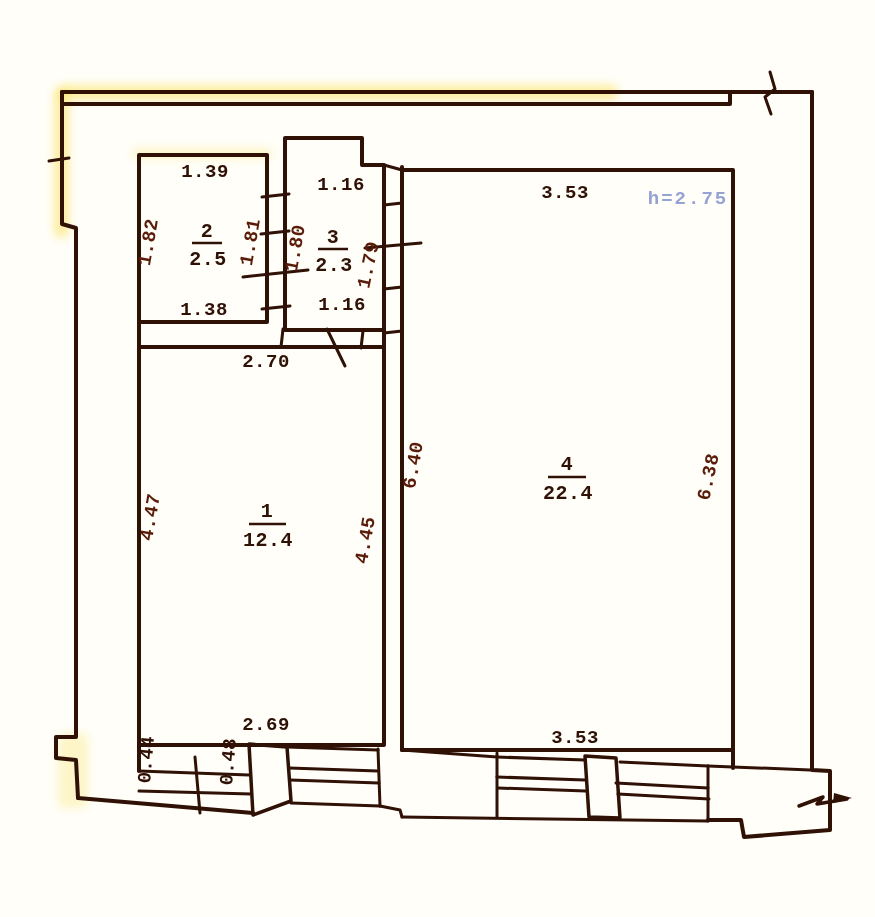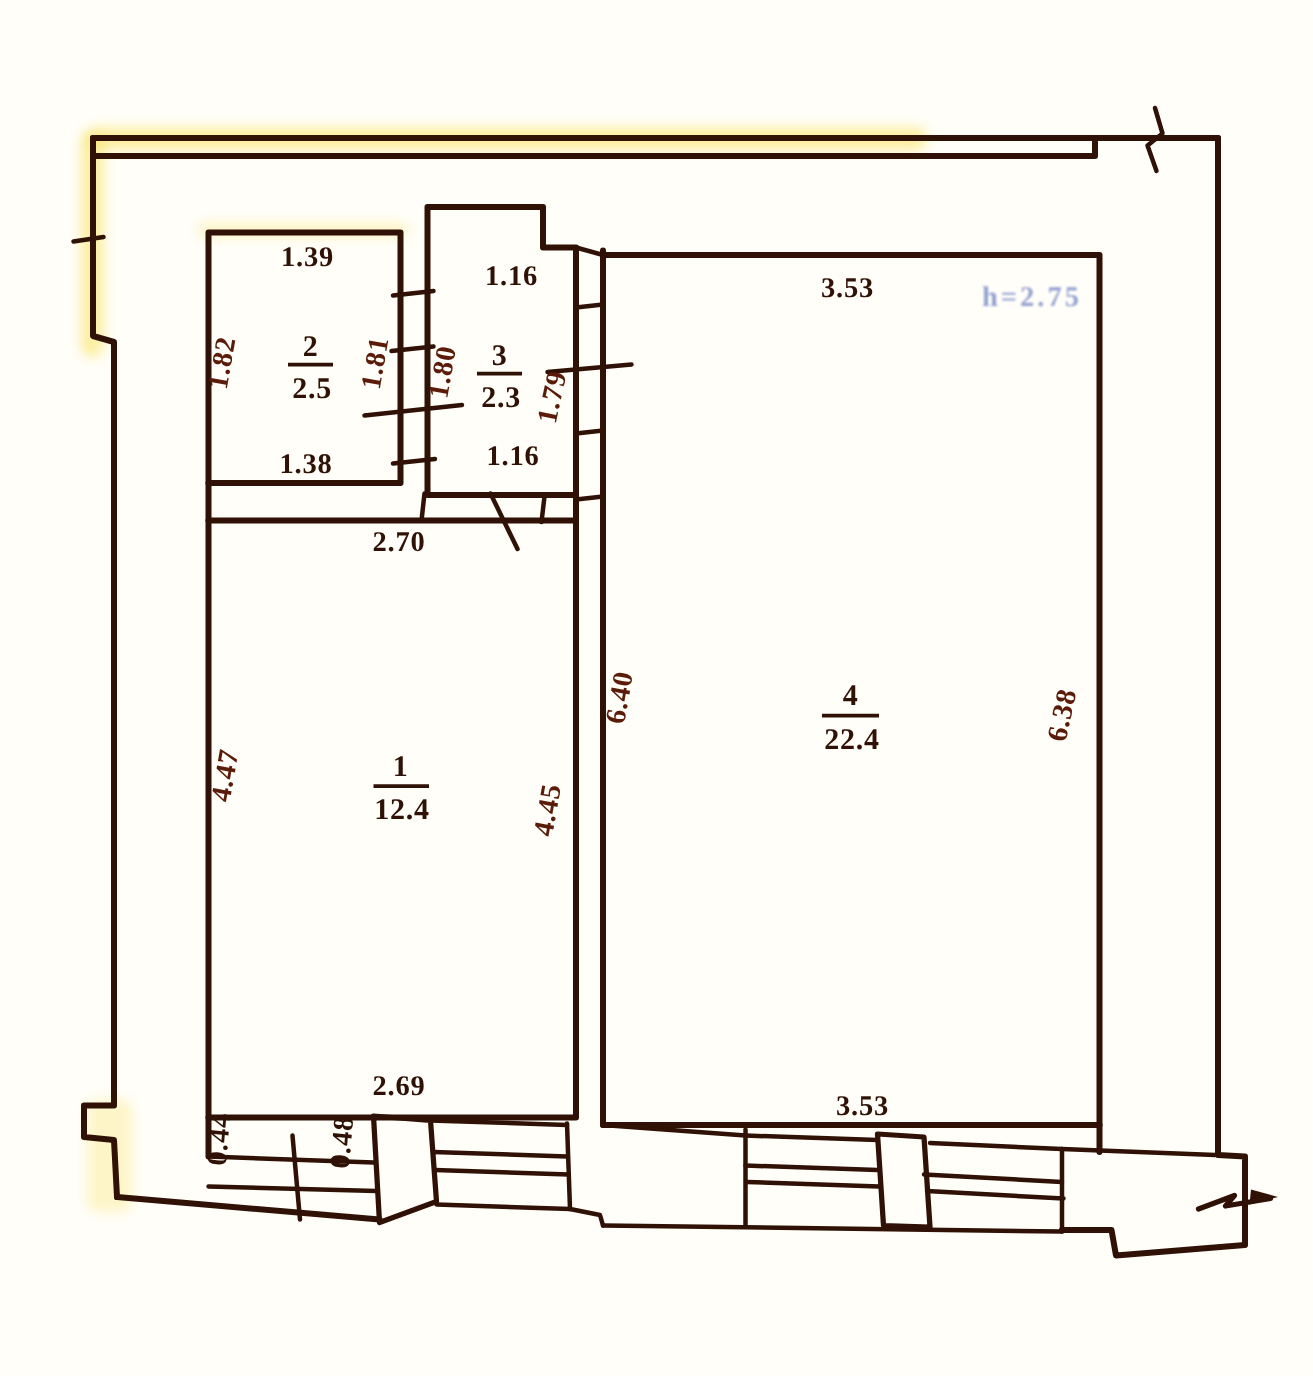--- a/index.html
+++ b/index.html
@@ -7,21 +7,21 @@
     --side-ink:#5a1c09;
     --note-blue:#3f57b5;
     --paper:#fffef8;
     --highlight:#f8e06a;
   }
   html,body{margin:0;padding:0;background:#ffffff;}
   .stage{
     position:relative;width:875px;height:917px;
     background:var(--paper);
     overflow:hidden;
-    font-family:Liberation Serif, serif;
+    font-family:Liberation Mono, monospace;
   }
   .plan-svg{position:absolute;left:0;top:0;}
   .hl{position:absolute;filter:blur(4px);border-radius:8px;pointer-events:none;}
   .hl-top{left:58px;top:85px;width:560px;height:15px;background:rgba(250,226,90,.55);}
   .hl-left{left:54px;top:88px;width:15px;height:150px;background:rgba(250,226,90,.55);}
   .hl-room2{left:132px;top:149px;width:140px;height:9px;background:rgba(250,226,90,.35);}
   .hl-bl{left:58px;top:733px;width:30px;height:75px;background:rgba(250,226,90,.30);}
   
   .w4{stroke:var(--ink);stroke-width:4;fill:none;stroke-linecap:round;stroke-linejoin:round;}
   .w3{stroke:var(--ink);stroke-width:3;fill:none;stroke-linecap:round;stroke-linejoin:round;}

